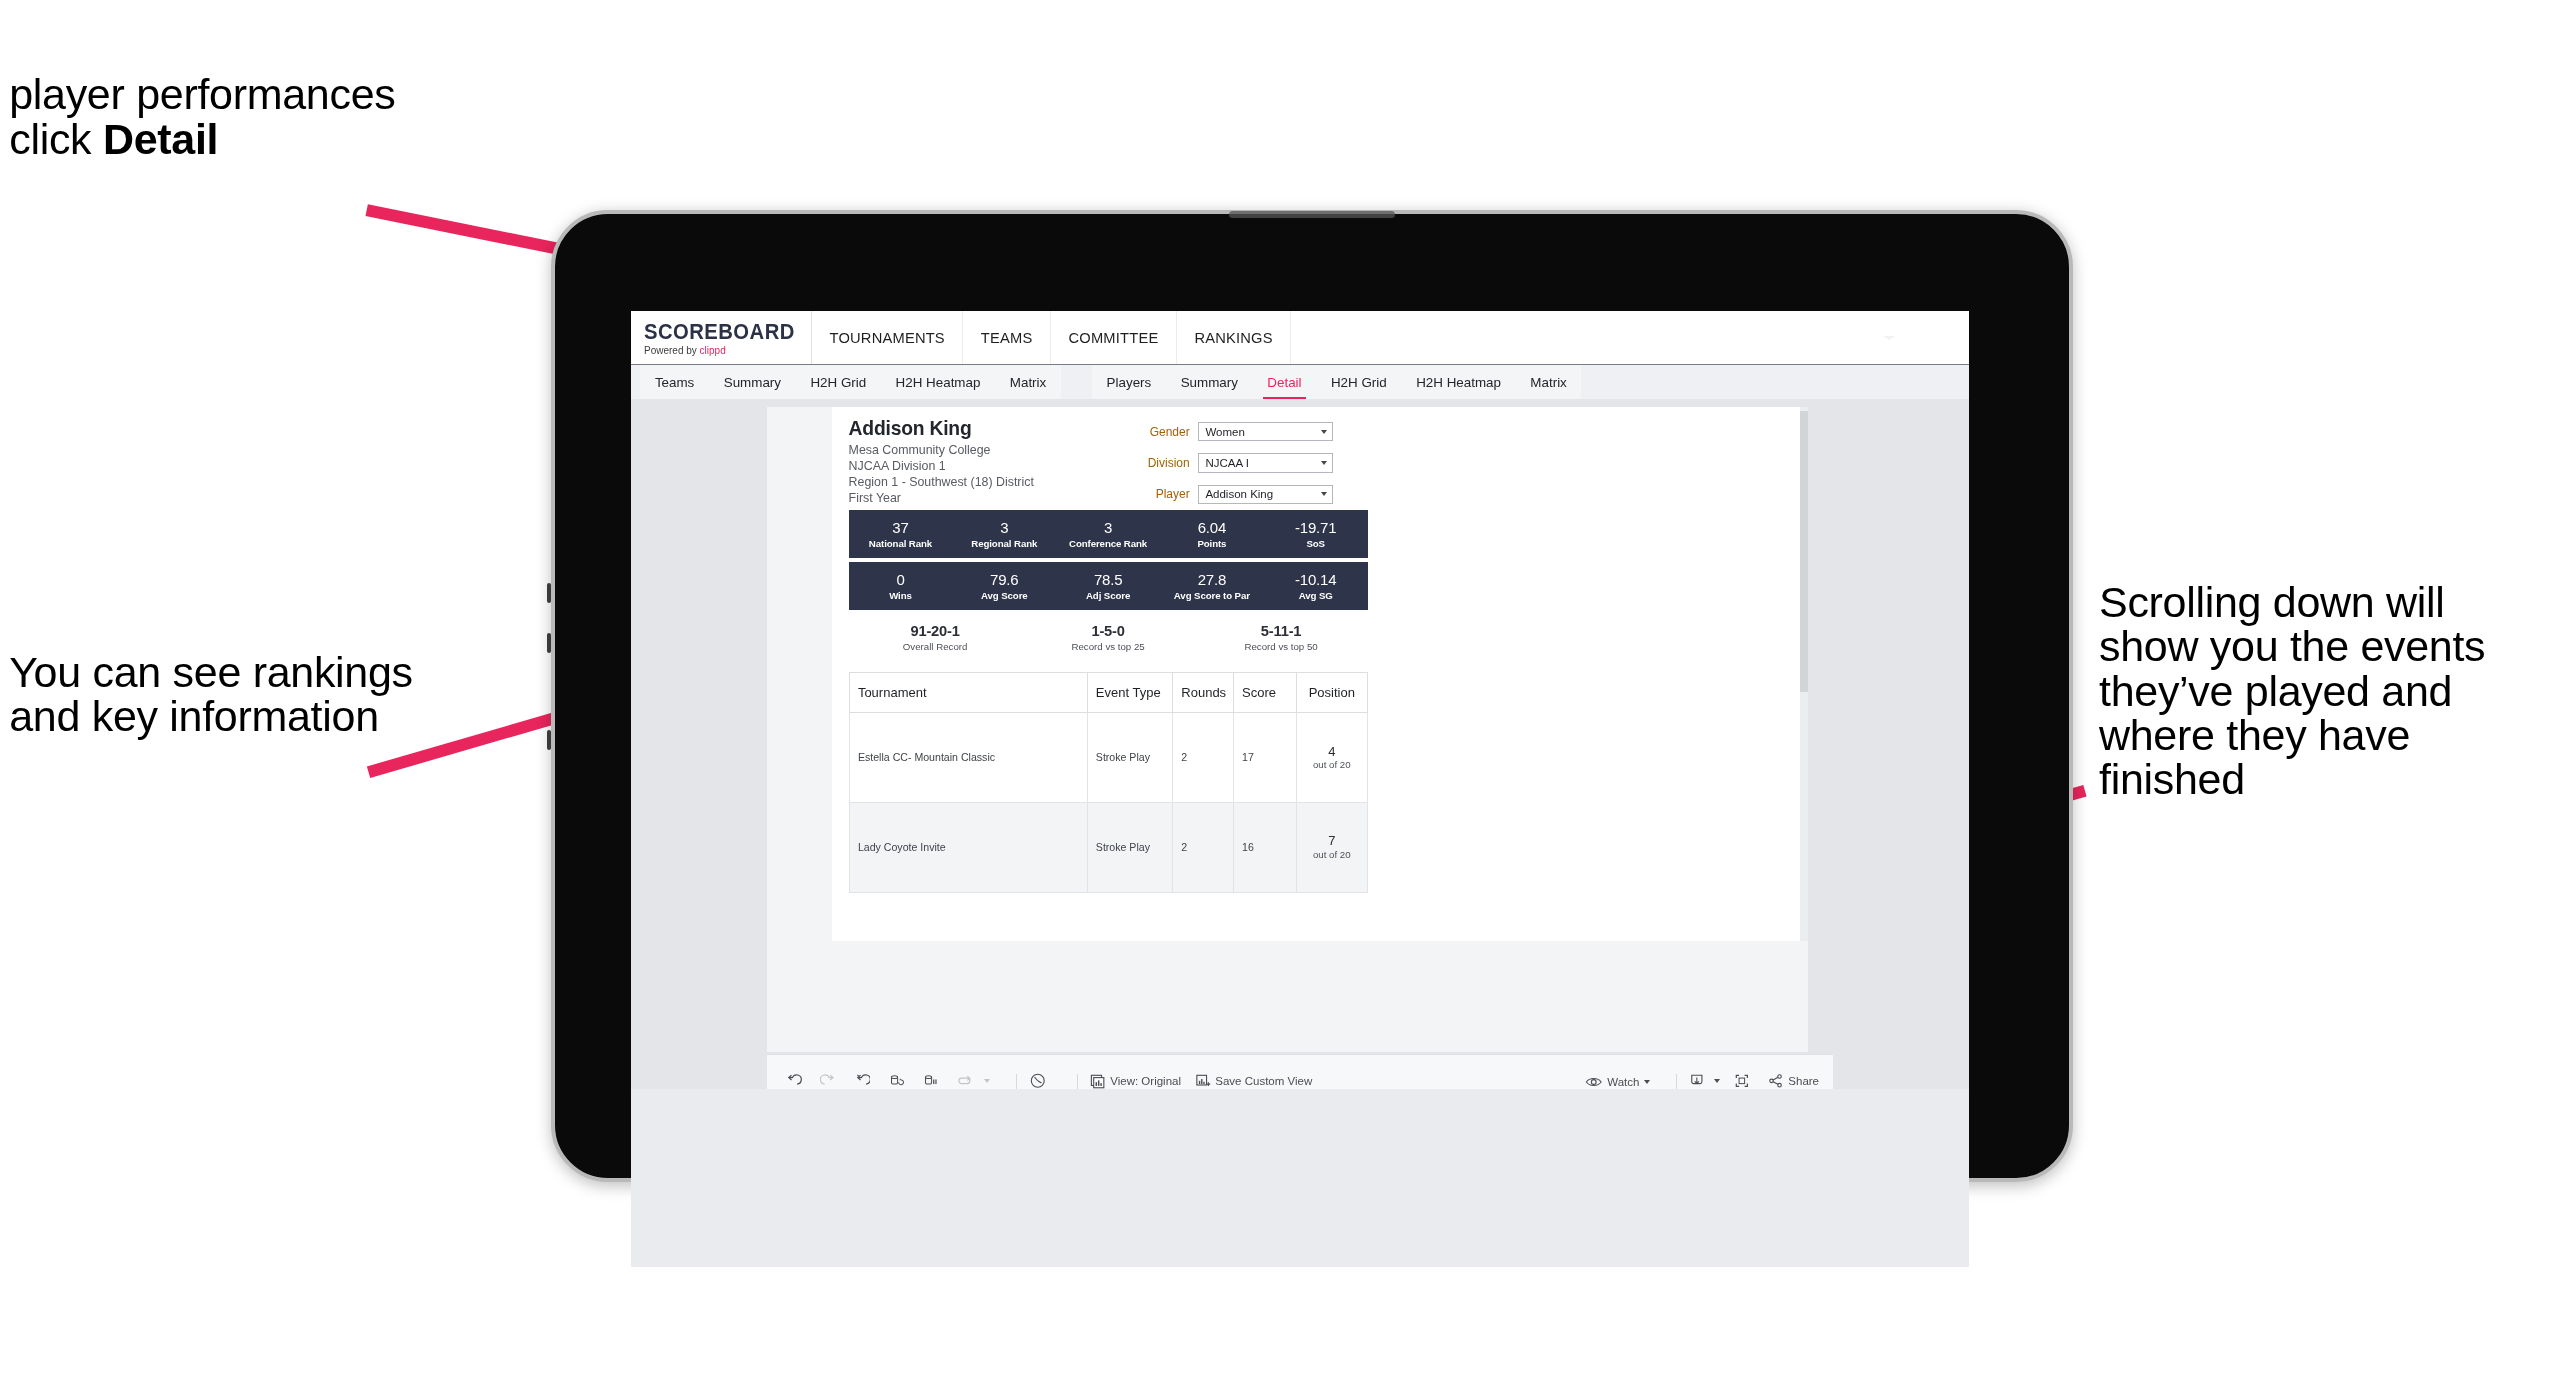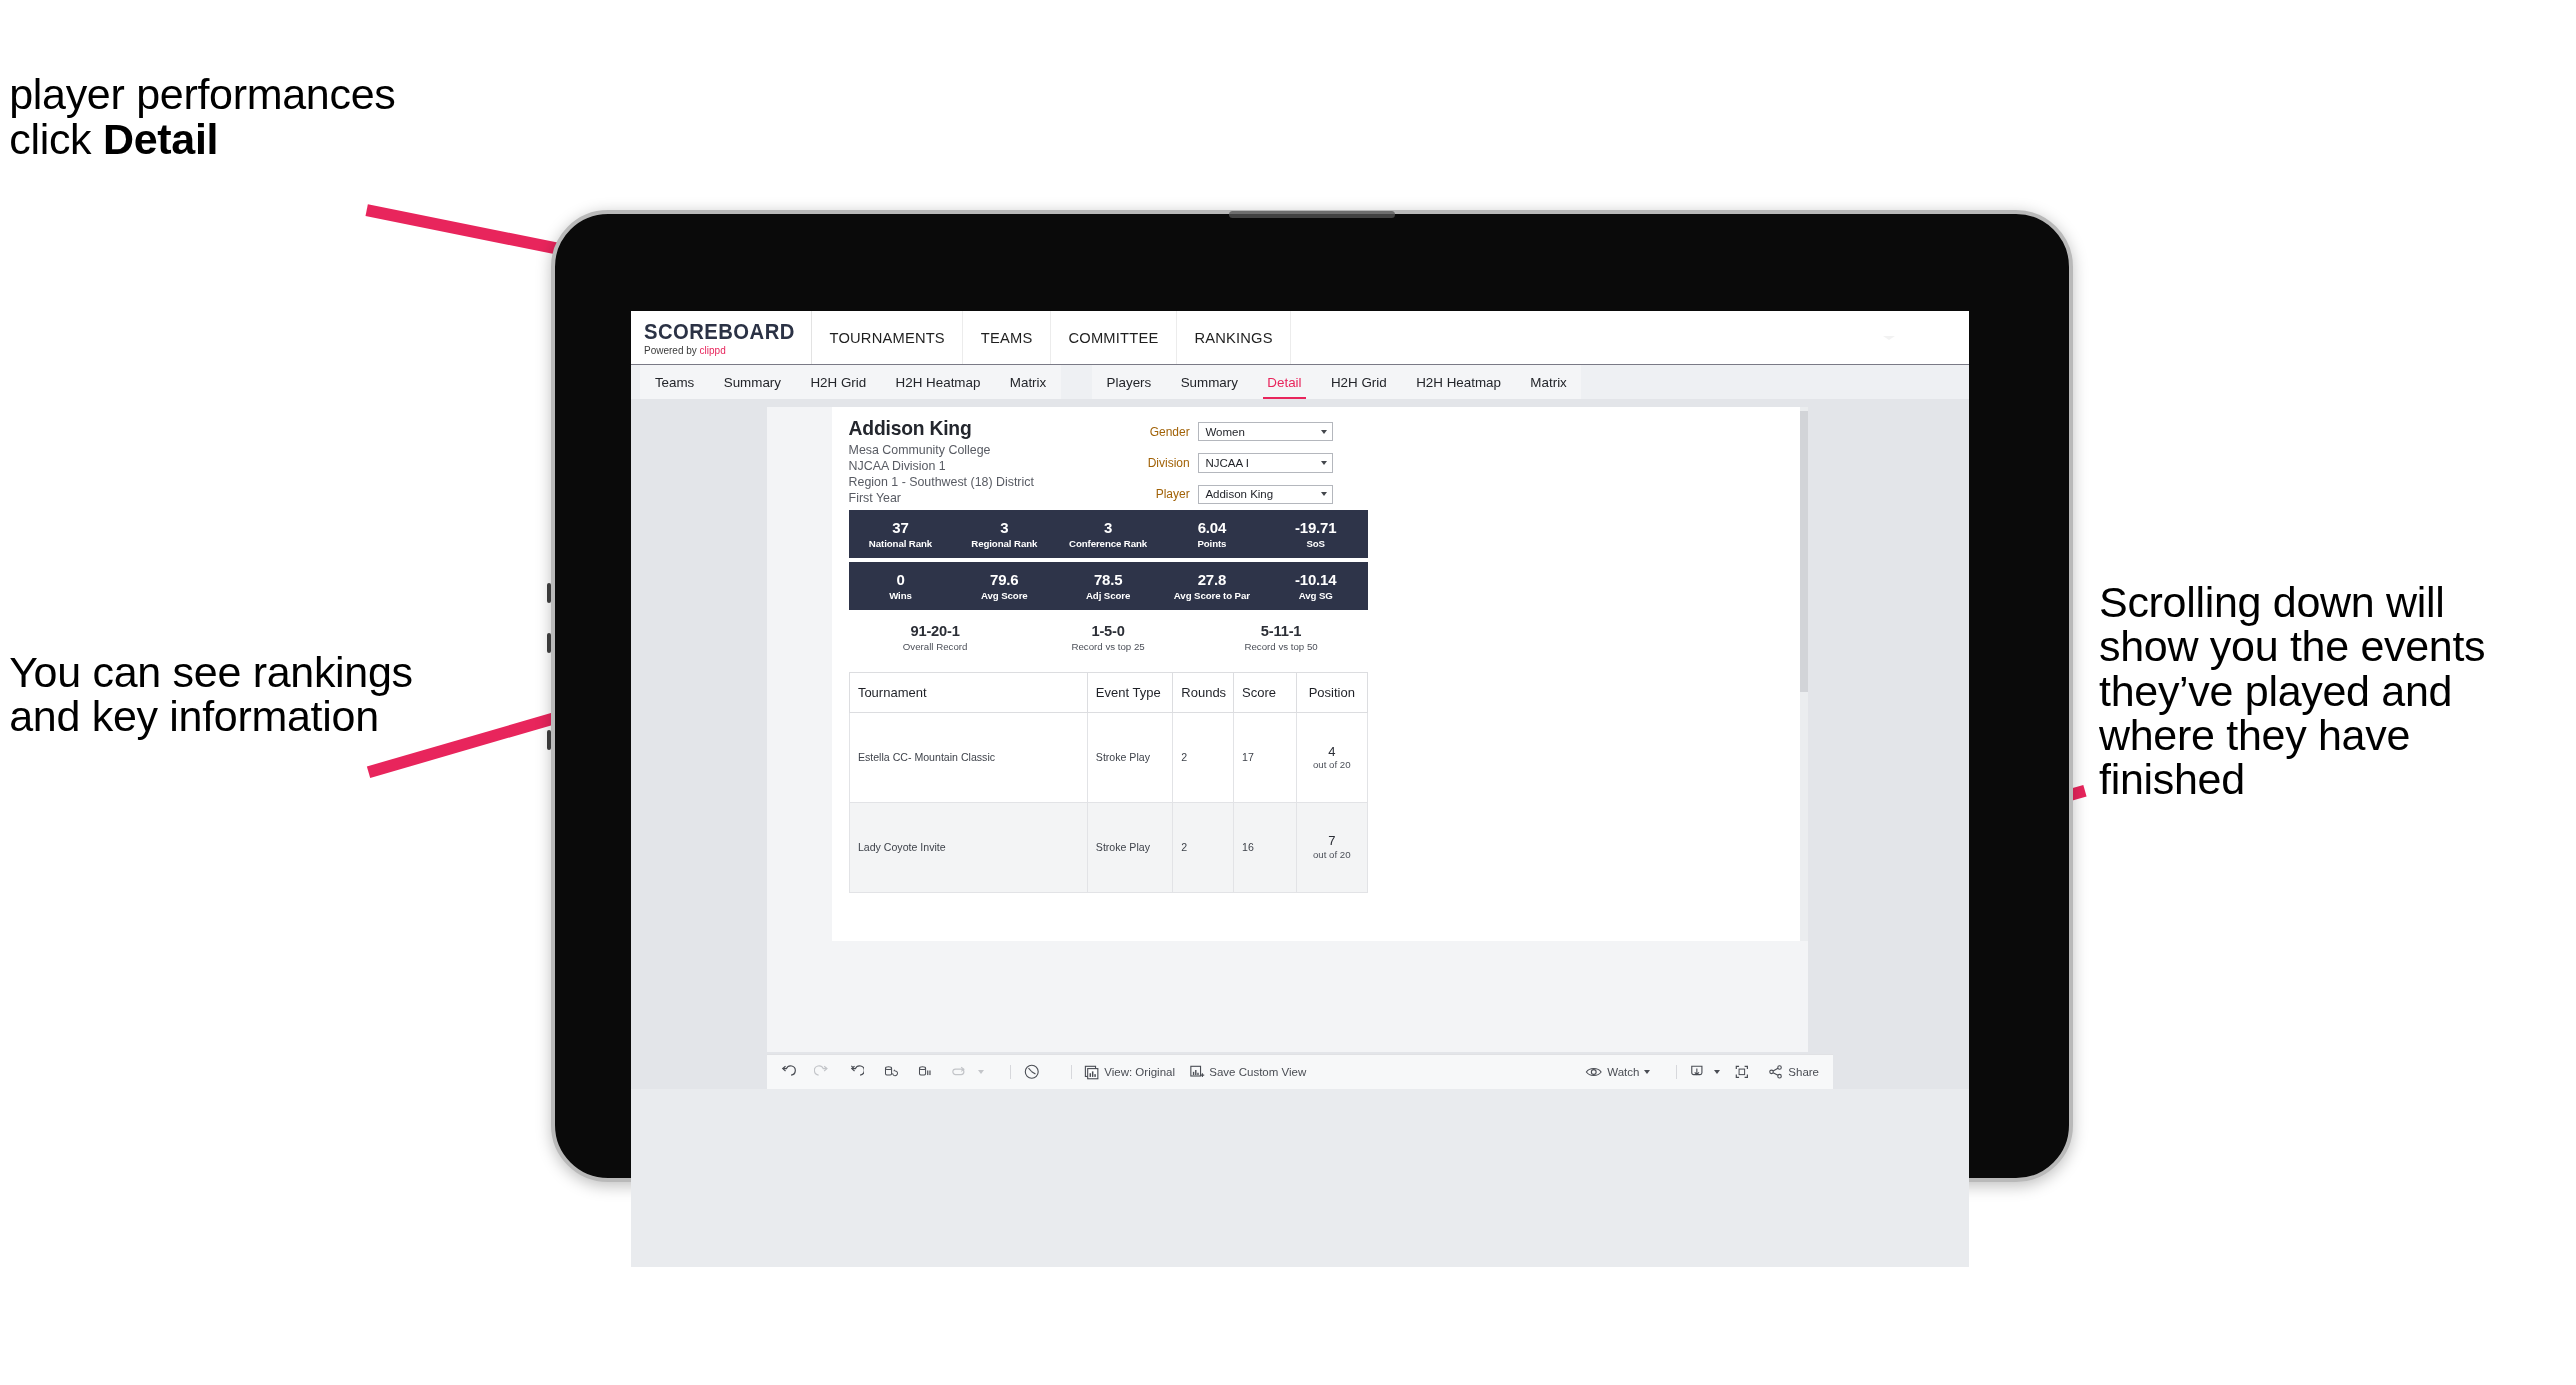--- a/index.html
+++ b/index.html
@@ -85,21 +85,21 @@
   .sel-val{font-size:11.5px;color:#1f2127;white-space:nowrap;overflow:hidden;}
   .sel-caret{width:0;height:0;border-left:3.7px solid transparent;border-right:3.7px solid transparent;
     border-top:4.6px solid #44474d;flex:0 0 auto;}
 
   
   .statband{position:absolute;left:16.6px;width:519px;height:48px;background:#2e3449;
     display:flex;align-items:center;}
   #statband1{top:103px;}
   #statband2{top:155px;}
   .stat{flex:1;text-align:center;color:#fff;}
-  .stat-val{font-size:15px;font-weight:bold;line-height:1.05;letter-spacing:-0.2px;}
+  .stat-val{font-size:15px;font-weight:normal;line-height:1.05;letter-spacing:-0.2px;}
   .stat-lab{font-size:9.7px;font-weight:bold;margin-top:2.8px;letter-spacing:-0.1px;}
 
   
   #records{position:absolute;left:16.6px;top:210px;width:519px;height:41px;display:flex;align-items:center;}
   .rec{flex:1;text-align:center;}
   .rec-val{font-size:14.7px;font-weight:bold;color:#2b2e36;letter-spacing:-0.2px;}
   .rec-lab{font-size:9.7px;color:#4c5059;margin-top:1.8px;}
 
   
   #evt-table{position:absolute;left:16.6px;top:265px;width:519px;border-collapse:collapse;
@@ -113,21 +113,21 @@
   #evt-table tr.alt td{background:#f3f4f5;}
   .pos-num{font-size:13px;color:#2b2e36;font-weight:normal;line-height:1.15;}
   .pos-of{font-size:9.7px;color:#4c5059;}
 
   
   #vscroll{position:absolute;right:0;top:0;width:8.3px;height:534px;background:#ebedef;}
   #vthumb{position:absolute;right:0;top:3.7px;width:8.3px;height:281px;background:#d2d4d8;}
 
   
   #toolbar{position:absolute;left:136px;right:136px;bottom:0;height:35px;background:#f7f8f9;
-    border-top:0.9px solid #e0e1e4;display:flex;align-items:center;padding-left:13px;box-sizing:border-box;}
+    border-top:0.9px solid #e0e1e4;display:flex;align-items:flex-end;padding-left:19px;box-sizing:border-box;}
   .tb-item{display:flex;align-items:center;color:#4a4d54;font-size:11.5px;margin-right:14px;cursor:pointer;white-space:nowrap;}
   .tb-item.dim{color:#c3c5c9;}
   .tb-ico{display:inline-flex;align-items:center;justify-content:center;margin-right:4.6px;}
   .tb-div{width:0.9px;height:14.7px;background:#d7d8dc;margin:0 12px;}
   .tb-spacer{flex:1;}
   .tb-caret{width:0;height:0;border-left:3.7px solid transparent;border-right:3.7px solid transparent;
     border-top:4.6px solid #4a4d54;margin-left:4.6px;}
 </style>
 </head>
 <body>

